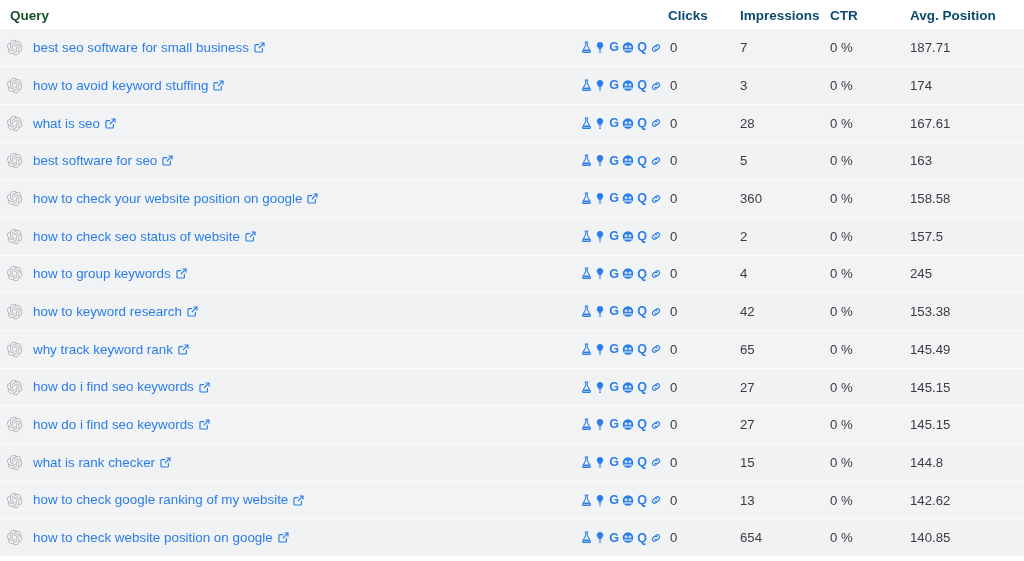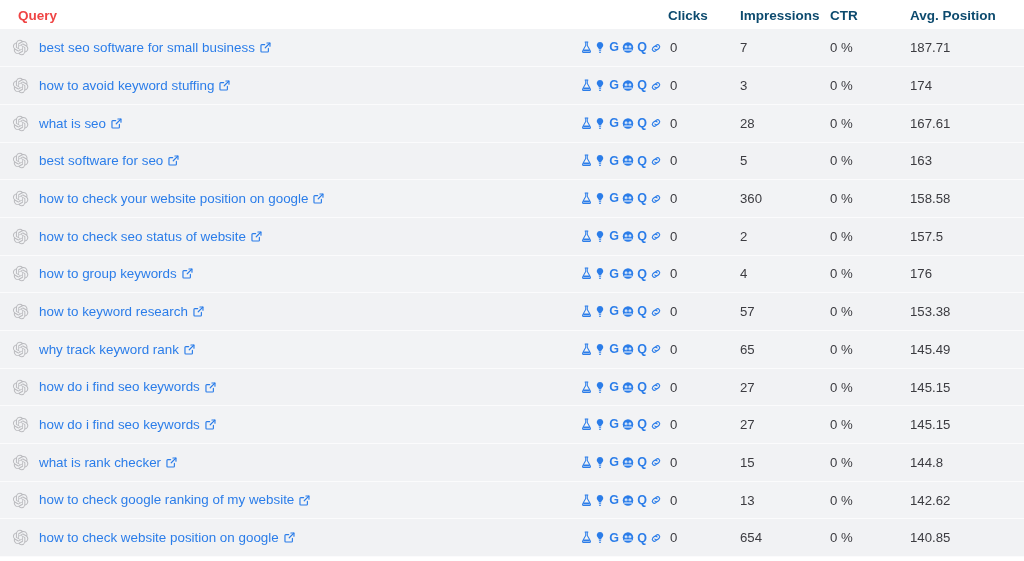--- a/index.html
+++ b/index.html
@@ -28,21 +28,21 @@
   thead th {
     text-align: left;
     font-size: 13.5px;
     font-weight: bold;
     color: #0c4a6e;
     padding: 0 0 6px 0;
     vertical-align: bottom;
     white-space: nowrap;
     background: #ffffff;
   }
-  th.col-query { color: #ef4444; padding-left: 18px; }
+  th.col-query { color: #14532d; padding-left: 10px; }
   
   .col-query      { width: 580px; }
   .col-tools      { width: 88px; }
   .col-clicks     { width: 72px; }
   .col-impr       { width: 90px; }
   .col-ctr        { width: 80px; }
   .col-pos        { width: 114px; }
 
   
   tbody tr {
@@ -52,21 +52,21 @@
   }
   tbody tr.alt { background: #f1f2f4; margin-left: 8px; }
   tbody td {
     font-size: 13.2px;
     color: #3c3c41;
     vertical-align: middle;
     padding: 0;
     background: transparent;
   }
   
-  td.q-cell { padding-left: 12px; }
+  td.q-cell { padding-left: 6px; }
   .q-inner { display: flex; align-items: center; gap: 0; }
   .brand-mark {
     width: 17px; height: 17px;
     flex: 0 0 17px;
     margin-right: 10px;
     opacity: .55;
   }
   .brand-mark svg { display: block; width: 17px; height: 17px; }
   .q-link {
     color: #2b7de9;
@@ -556,21 +556,21 @@
   <svg viewBox="0 0 16 16" width="12" height="12" xmlns="http://www.w3.org/2000/svg">
     <path d="M6.6 9.4a2.7 2.7 0 0 0 4 .3l1.7-1.7a2.7 2.7 0 0 0-3.8-3.8l-1 1" stroke="#2b7de9" stroke-width="1.5" fill="none" stroke-linecap="round"></path>
     <path d="M9.4 6.6a2.7 2.7 0 0 0-4-.3L3.7 8a2.7 2.7 0 0 0 3.8 3.8l1-1" stroke="#2b7de9" stroke-width="1.5" fill="none" stroke-linecap="round"></path>
   </svg>
 </span>
             </div>
           </td>
           <td class="num num-clicks">0</td>
           <td class="num">4</td>
           <td class="num">0 %</td>
-          <td class="num">176</td>
+          <td class="num">245</td>
         </tr>
         <tr class="alt">
           <td class="q-cell">
             <div class="q-inner">
               <span class="brand-mark">
   <svg viewBox="0 0 24 24" fill="none" xmlns="http://www.w3.org/2000/svg">
     <path d="M21.55 10.0a5.42 5.42 0 0 0-.47-4.46 5.5 5.5 0 0 0-5.92-2.63A5.45 5.45 0 0 0 11.05.98a5.5 5.5 0 0 0-5.24 3.8 5.44 5.44 0 0 0-3.63 2.64 5.5 5.5 0 0 0 .68 6.45 5.42 5.42 0 0 0 .47 4.46 5.5 5.5 0 0 0 5.92 2.63 5.44 5.44 0 0 0 4.11 1.83 5.5 5.5 0 0 0 5.24-3.81 5.44 5.44 0 0 0 3.63-2.63 5.5 5.5 0 0 0-.68-6.35Zm-8.2 11.47a4.08 4.08 0 0 1-2.62-.95l.13-.07 4.35-2.51a.71.71 0 0 0 .36-.62v-6.13l1.84 1.06a.07.07 0 0 1 .04.05v5.08a4.1 4.1 0 0 1-4.1 4.09ZM4.54 17.7a4.07 4.07 0 0 1-.49-2.74l.13.08 4.35 2.51a.7.7 0 0 0 .71 0l5.31-3.06v2.12a.07.07 0 0 1-.03.06l-4.4 2.54a4.1 4.1 0 0 1-5.58-1.5ZM3.4 8.29a4.08 4.08 0 0 1 2.13-1.79v5.17a.7.7 0 0 0 .35.61l5.3 3.06-1.84 1.06a.07.07 0 0 1-.06 0L4.88 13.86A4.1 4.1 0 0 1 3.4 8.29Zm15.1 3.51-5.3-3.09 1.83-1.06a.07.07 0 0 1 .07 0l4.4 2.55a4.09 4.09 0 0 1-.63 7.38v-5.17a.71.71 0 0 0-.37-.61Zm1.83-2.76-.13-.08-4.34-2.53a.71.71 0 0 0-.72 0L9.84 9.5V7.38a.06.06 0 0 1 .03-.06l4.4-2.54a4.09 4.09 0 0 1 6.07 4.24ZM8.84 12.8 7 11.74a.07.07 0 0 1-.04-.05V6.61a4.09 4.09 0 0 1 6.7-3.14l-.13.07L9.19 6.05a.71.71 0 0 0-.36.62l-.01 6.12Zm1-2.15 2.36-1.36 2.37 1.36v2.73l-2.36 1.37-2.37-1.37v-2.73Z" fill="#8e8e93"></path>
   </svg>
 </span>
               <a class="q-link">how to keyword research</a>
@@ -616,21 +616,21 @@
               </span>
               <span class="ti">
   <svg viewBox="0 0 16 16" width="12" height="12" xmlns="http://www.w3.org/2000/svg">
     <path d="M6.6 9.4a2.7 2.7 0 0 0 4 .3l1.7-1.7a2.7 2.7 0 0 0-3.8-3.8l-1 1" stroke="#2b7de9" stroke-width="1.5" fill="none" stroke-linecap="round"></path>
     <path d="M9.4 6.6a2.7 2.7 0 0 0-4-.3L3.7 8a2.7 2.7 0 0 0 3.8 3.8l1-1" stroke="#2b7de9" stroke-width="1.5" fill="none" stroke-linecap="round"></path>
   </svg>
 </span>
             </div>
           </td>
           <td class="num num-clicks">0</td>
-          <td class="num">57</td>
+          <td class="num">42</td>
           <td class="num">0 %</td>
           <td class="num">153.38</td>
         </tr>
         <tr>
           <td class="q-cell">
             <div class="q-inner">
               <span class="brand-mark">
   <svg viewBox="0 0 24 24" fill="none" xmlns="http://www.w3.org/2000/svg">
     <path d="M21.55 10.0a5.42 5.42 0 0 0-.47-4.46 5.5 5.5 0 0 0-5.92-2.63A5.45 5.45 0 0 0 11.05.98a5.5 5.5 0 0 0-5.24 3.8 5.44 5.44 0 0 0-3.63 2.64 5.5 5.5 0 0 0 .68 6.45 5.42 5.42 0 0 0 .47 4.46 5.5 5.5 0 0 0 5.92 2.63 5.44 5.44 0 0 0 4.11 1.83 5.5 5.5 0 0 0 5.24-3.81 5.44 5.44 0 0 0 3.63-2.63 5.5 5.5 0 0 0-.68-6.35Zm-8.2 11.47a4.08 4.08 0 0 1-2.62-.95l.13-.07 4.35-2.51a.71.71 0 0 0 .36-.62v-6.13l1.84 1.06a.07.07 0 0 1 .04.05v5.08a4.1 4.1 0 0 1-4.1 4.09ZM4.54 17.7a4.07 4.07 0 0 1-.49-2.74l.13.08 4.35 2.51a.7.7 0 0 0 .71 0l5.31-3.06v2.12a.07.07 0 0 1-.03.06l-4.4 2.54a4.1 4.1 0 0 1-5.58-1.5ZM3.4 8.29a4.08 4.08 0 0 1 2.13-1.79v5.17a.7.7 0 0 0 .35.61l5.3 3.06-1.84 1.06a.07.07 0 0 1-.06 0L4.88 13.86A4.1 4.1 0 0 1 3.4 8.29Zm15.1 3.51-5.3-3.09 1.83-1.06a.07.07 0 0 1 .07 0l4.4 2.55a4.09 4.09 0 0 1-.63 7.38v-5.17a.71.71 0 0 0-.37-.61Zm1.83-2.76-.13-.08-4.34-2.53a.71.71 0 0 0-.72 0L9.84 9.5V7.38a.06.06 0 0 1 .03-.06l4.4-2.54a4.09 4.09 0 0 1 6.07 4.24ZM8.84 12.8 7 11.74a.07.07 0 0 1-.04-.05V6.61a4.09 4.09 0 0 1 6.7-3.14l-.13.07L9.19 6.05a.71.71 0 0 0-.36.62l-.01 6.12Zm1-2.15 2.36-1.36 2.37 1.36v2.73l-2.36 1.37-2.37-1.37v-2.73Z" fill="#8e8e93"></path>
   </svg>

